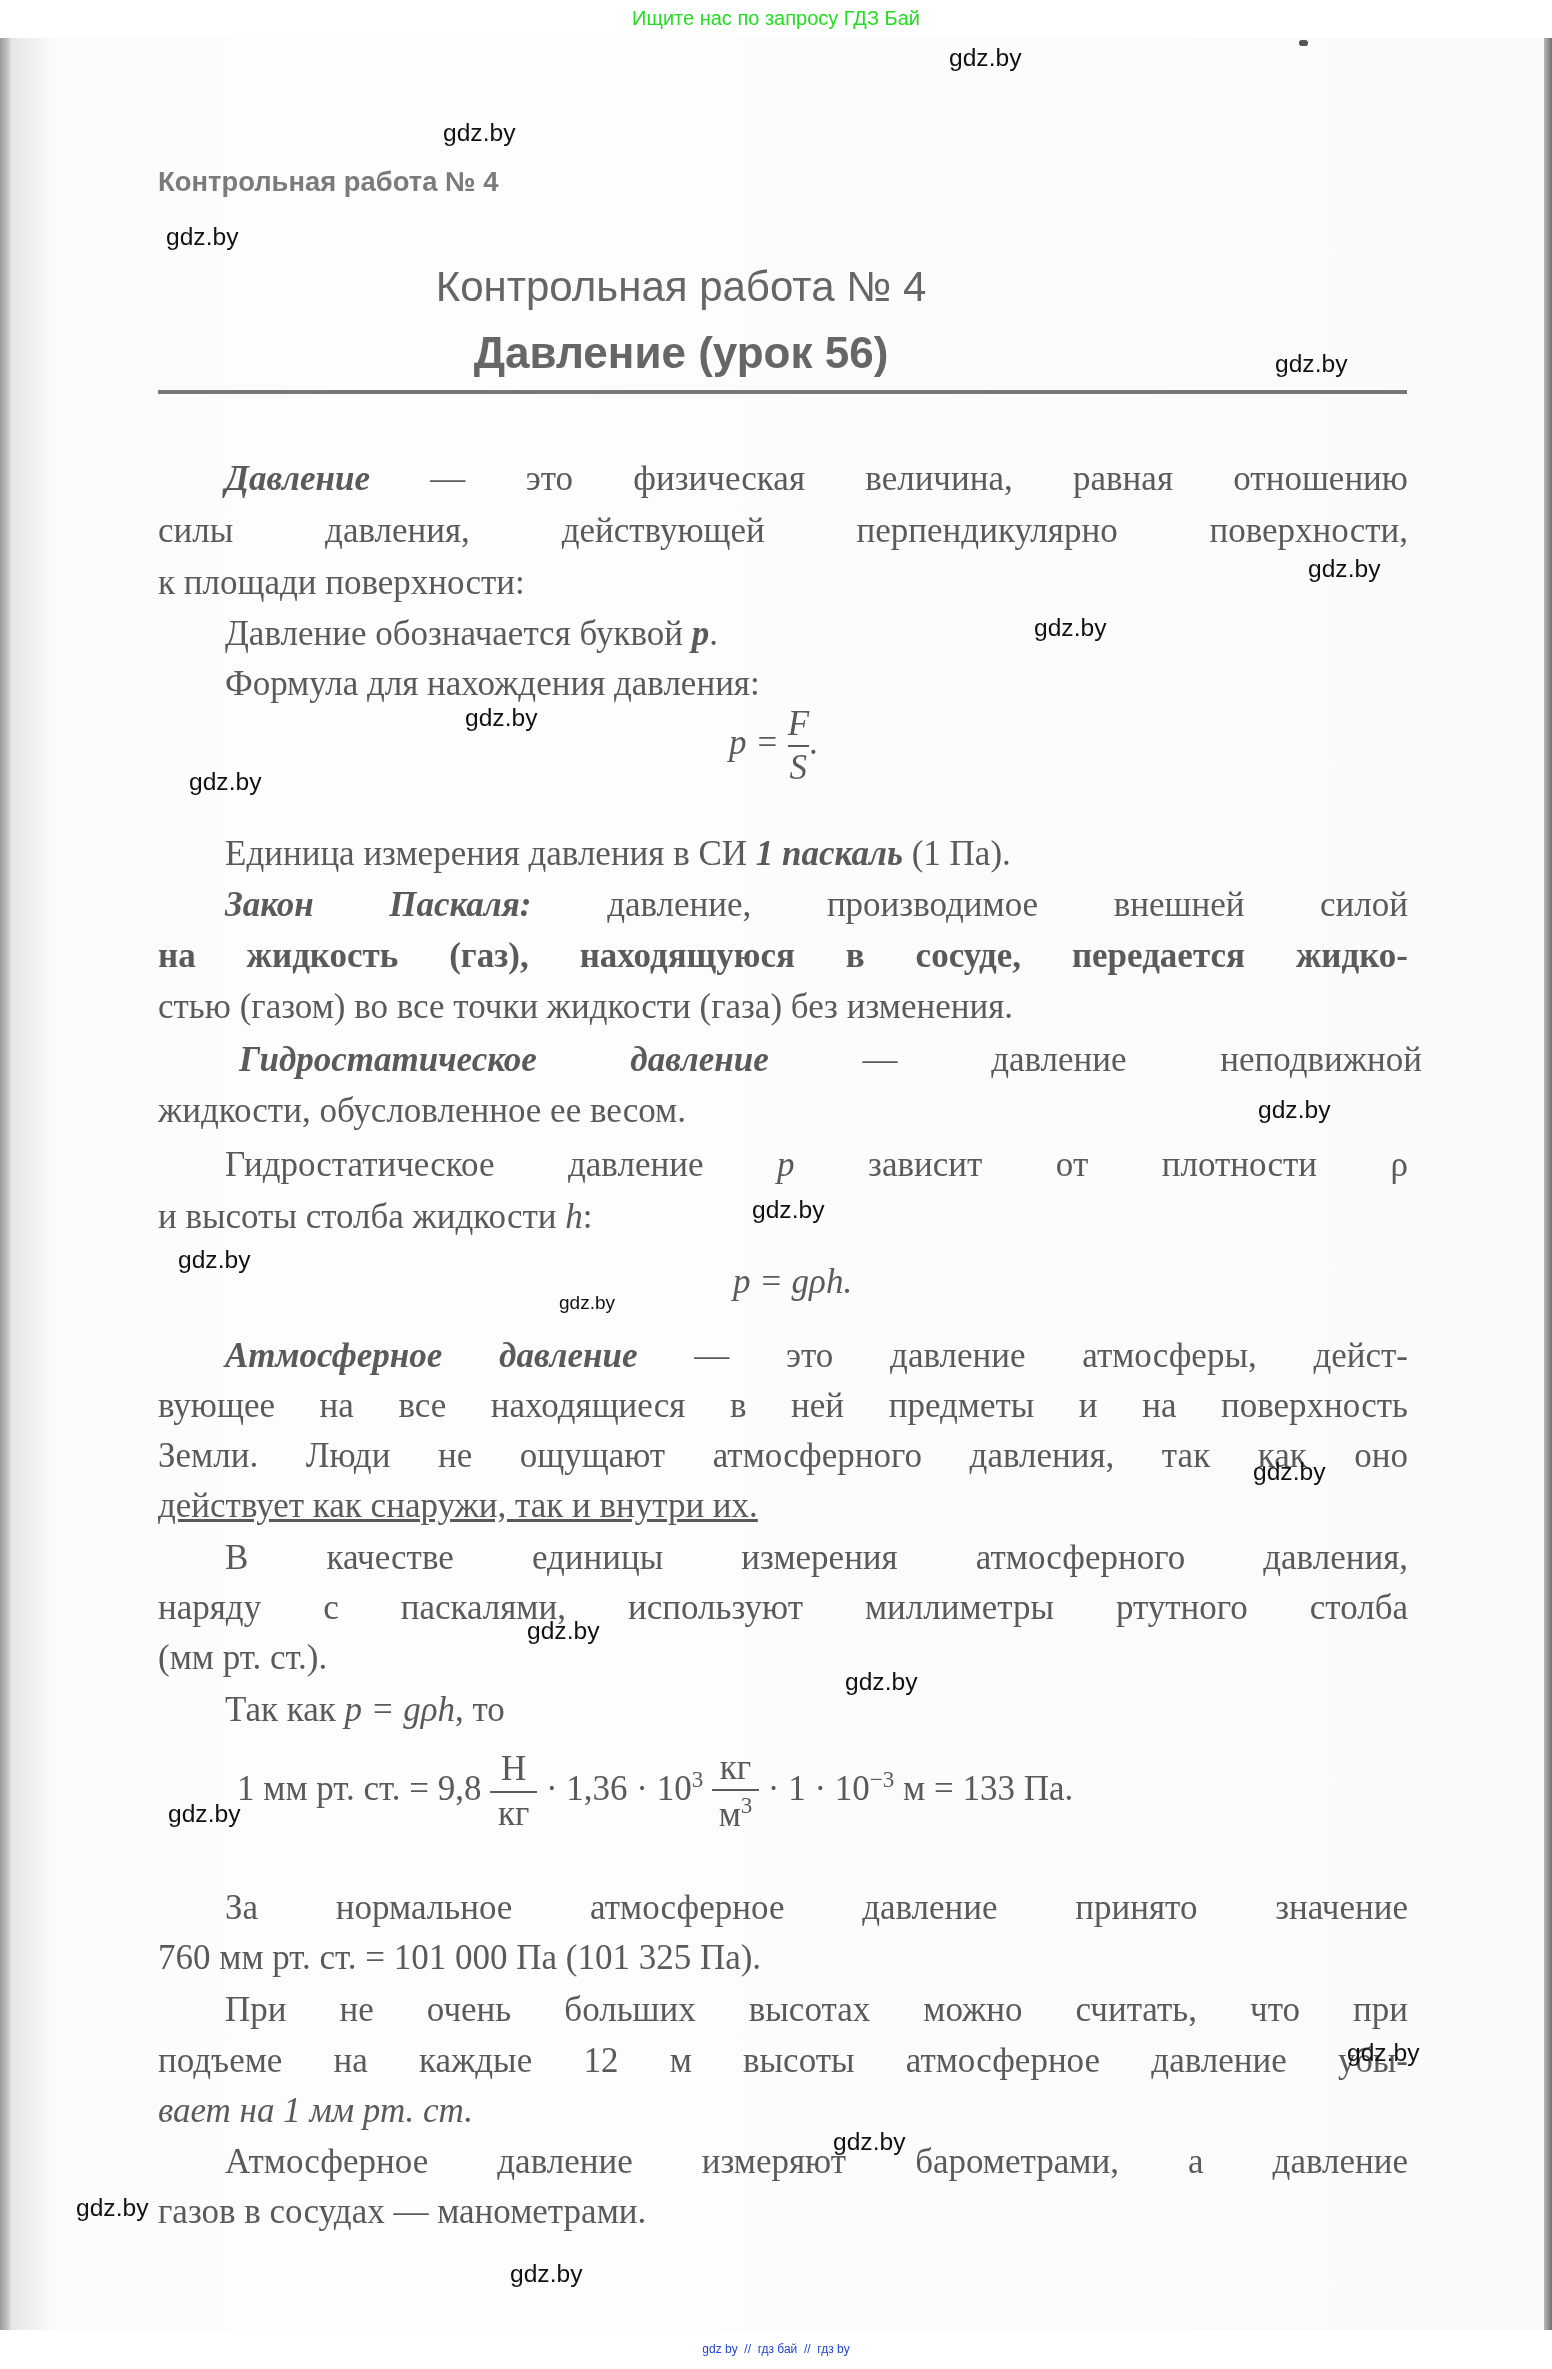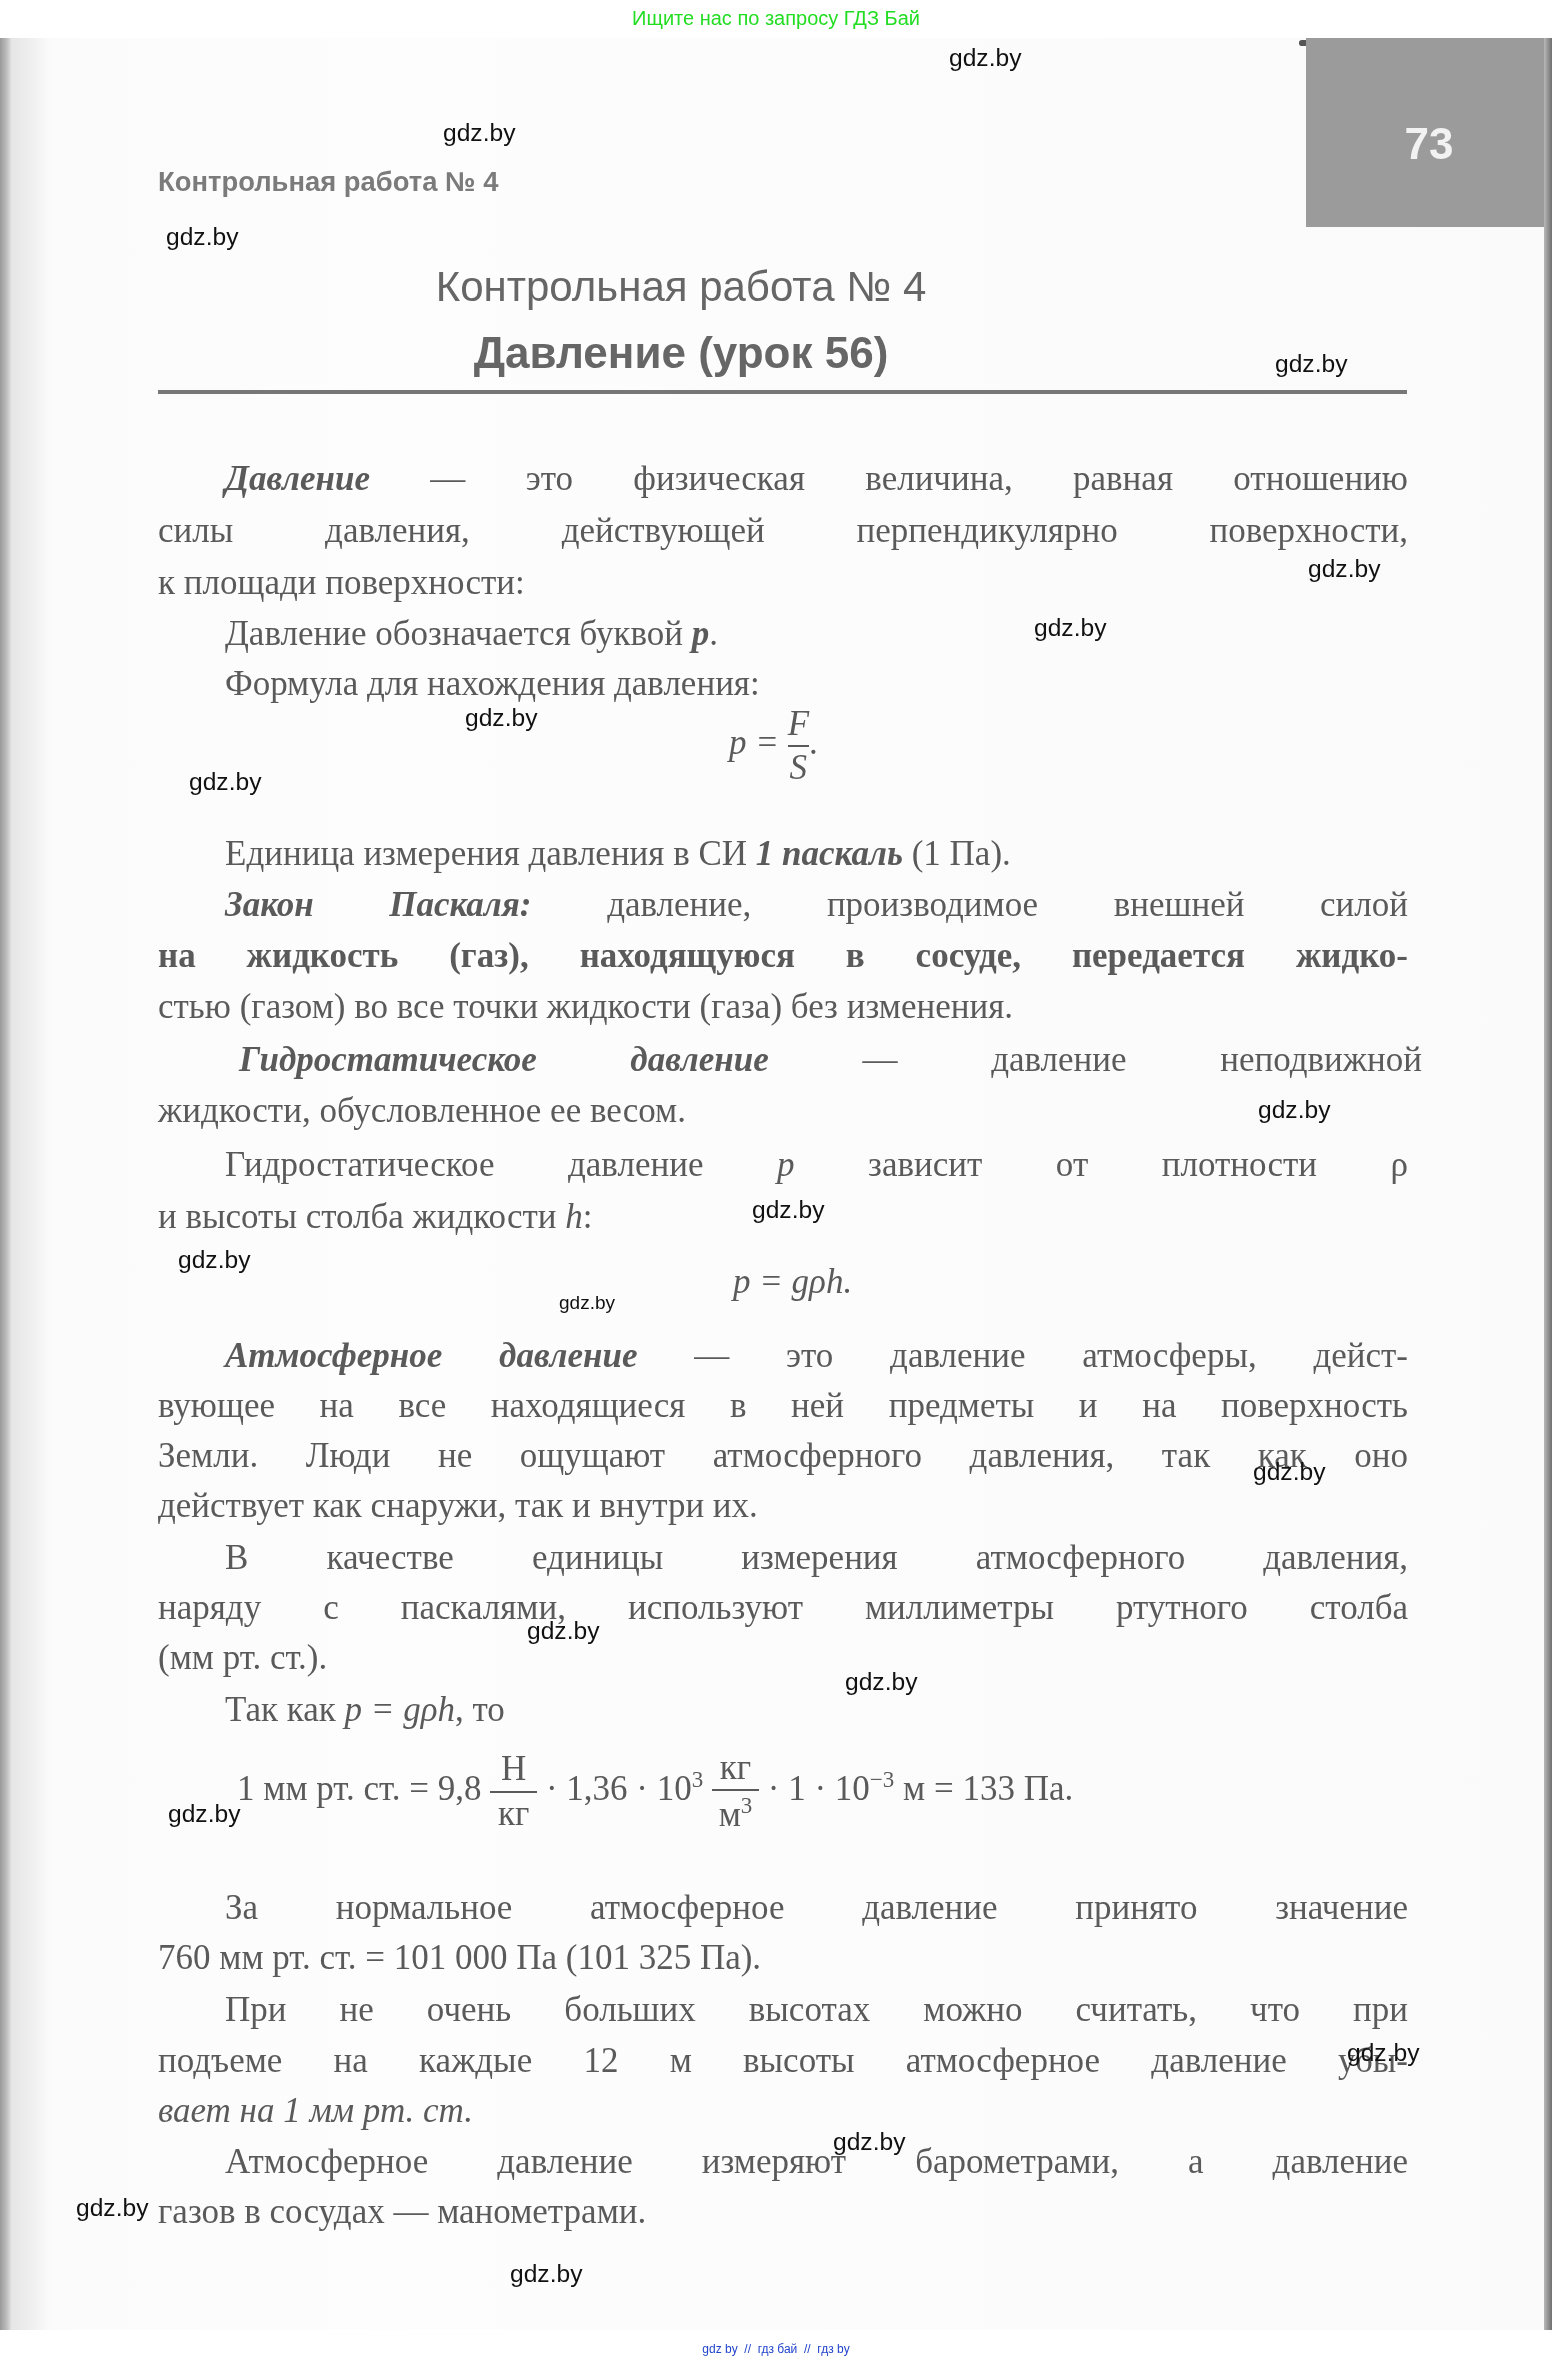--- a/index.html
+++ b/index.html
@@ -34,23 +34,20 @@
 <body>
 
 <div class="topbar">
   <span>Ищите нас по запросу ГДЗ Бай</span>
 </div>
 
 <div class="page">
   <div class="binding"></div>
   <div class="binding2"></div>
   <div class="tab-dot"></div>
-  <div class="tab">
-    <div class="tab-num">73</div>
-  </div>
   <div class="tab-edge"></div>
 
   <div class="running">Контрольная работа № 4</div>
 
   <div class="h1 h1a">Контрольная работа № 4</div>
   <div class="h1 h1b">Давление (урок 56)</div>
   <div class="rule"></div>
 
   <div class="p just" style="left:225px;top:418px;width:1183px;"><span class="bi">Давление</span><span> — это физическая величина, равная отношению</span></div>
   <div class="p just" style="left:158px;top:470px;width:1250px;">силы давления, действующей перпендикулярно поверхности,</div>
@@ -79,21 +76,21 @@
   <div class="p" style="left:158px;top:1050px;">жидкости, обусловленное ее весом.</div>
 
   <div class="p just" style="left:225px;top:1104px;width:1183px;"><span>Гидростатическое давление </span><span class="it">p</span><span> зависит от плотности </span><span>ρ</span></div>
   <div class="p" style="left:158px;top:1156px;"><span>и высоты столба жидкости </span><span class="it">h</span><span>:</span></div>
 
   <div class="p it" style="left:733px;top:1221px;">p = gρh.</div>
 
   <div class="p just" style="left:225px;top:1295px;width:1183px;"><span class="bi">Атмосферное давление</span><span> — это давление атмосферы, дейст-</span></div>
   <div class="p just" style="left:158px;top:1345px;width:1250px;">вующее на все находящиеся в ней предметы и на поверхность</div>
   <div class="p just" style="left:158px;top:1395px;width:1250px;">Земли. Люди не ощущают атмосферного давления, так как оно</div>
-  <div class="p" style="left:158px;top:1445px;">действует как снаружи, так и внутри их.</div>
+  <div class="p" style="left:158px;top:1445px;text-decoration:underline;">действует как снаружи, так и внутри их.</div>
 
   <div class="p just" style="left:225px;top:1497px;width:1183px;">В качестве единицы измерения атмосферного давления,</div>
   <div class="p just" style="left:158px;top:1547px;width:1250px;">наряду с паскалями, используют миллиметры ртутного столба</div>
   <div class="p" style="left:158px;top:1597px;">(мм рт. ст.).</div>
 
   <div class="p" style="left:225px;top:1649px;"><span>Так как </span><span class="it">p = gρh</span><span>, то</span></div>
 
   <div class="p" style="left:237px;top:1711px;line-height:1;">
     <span>1 мм рт. ст. = 9,8</span>
     <span class="frac">

